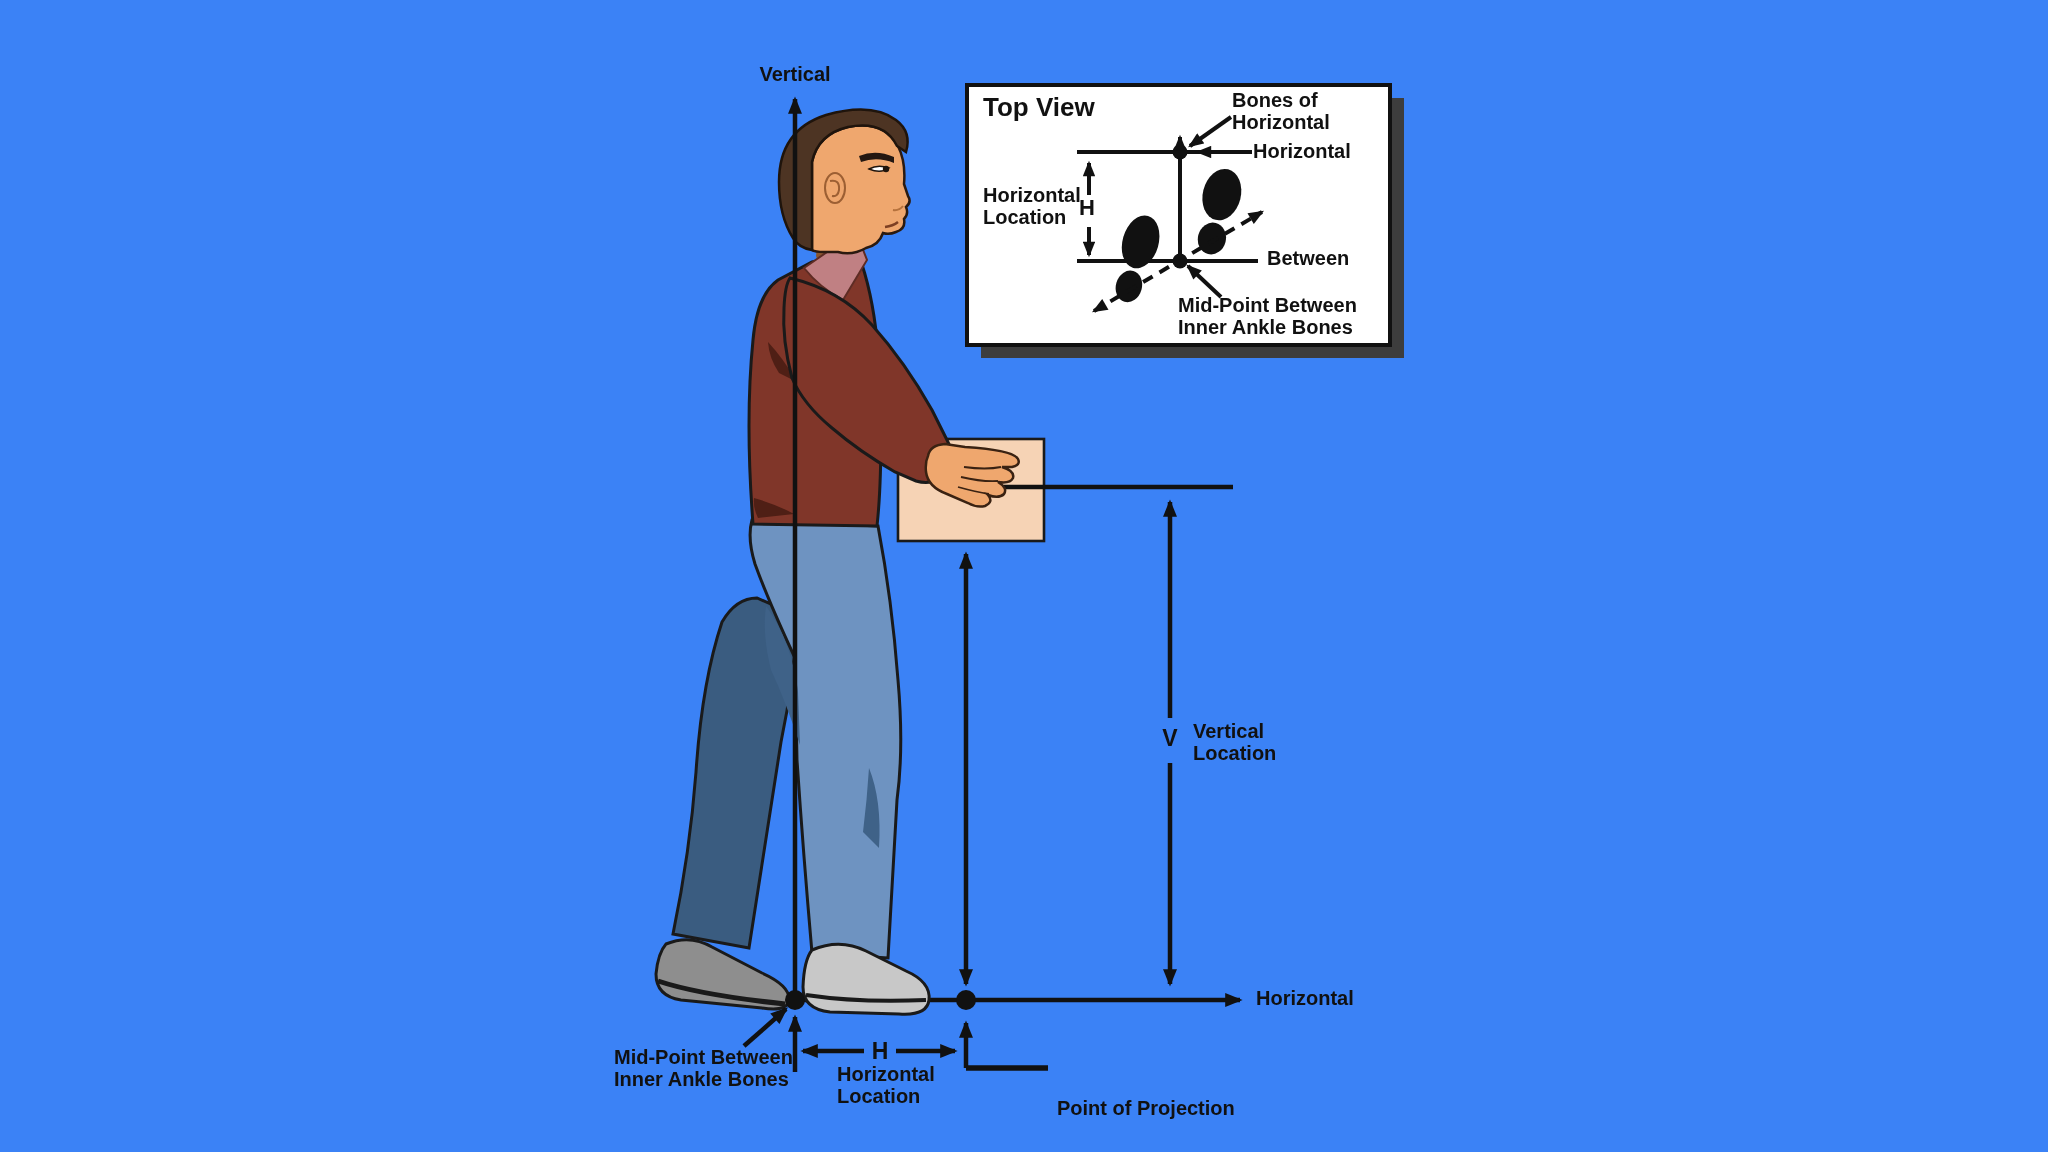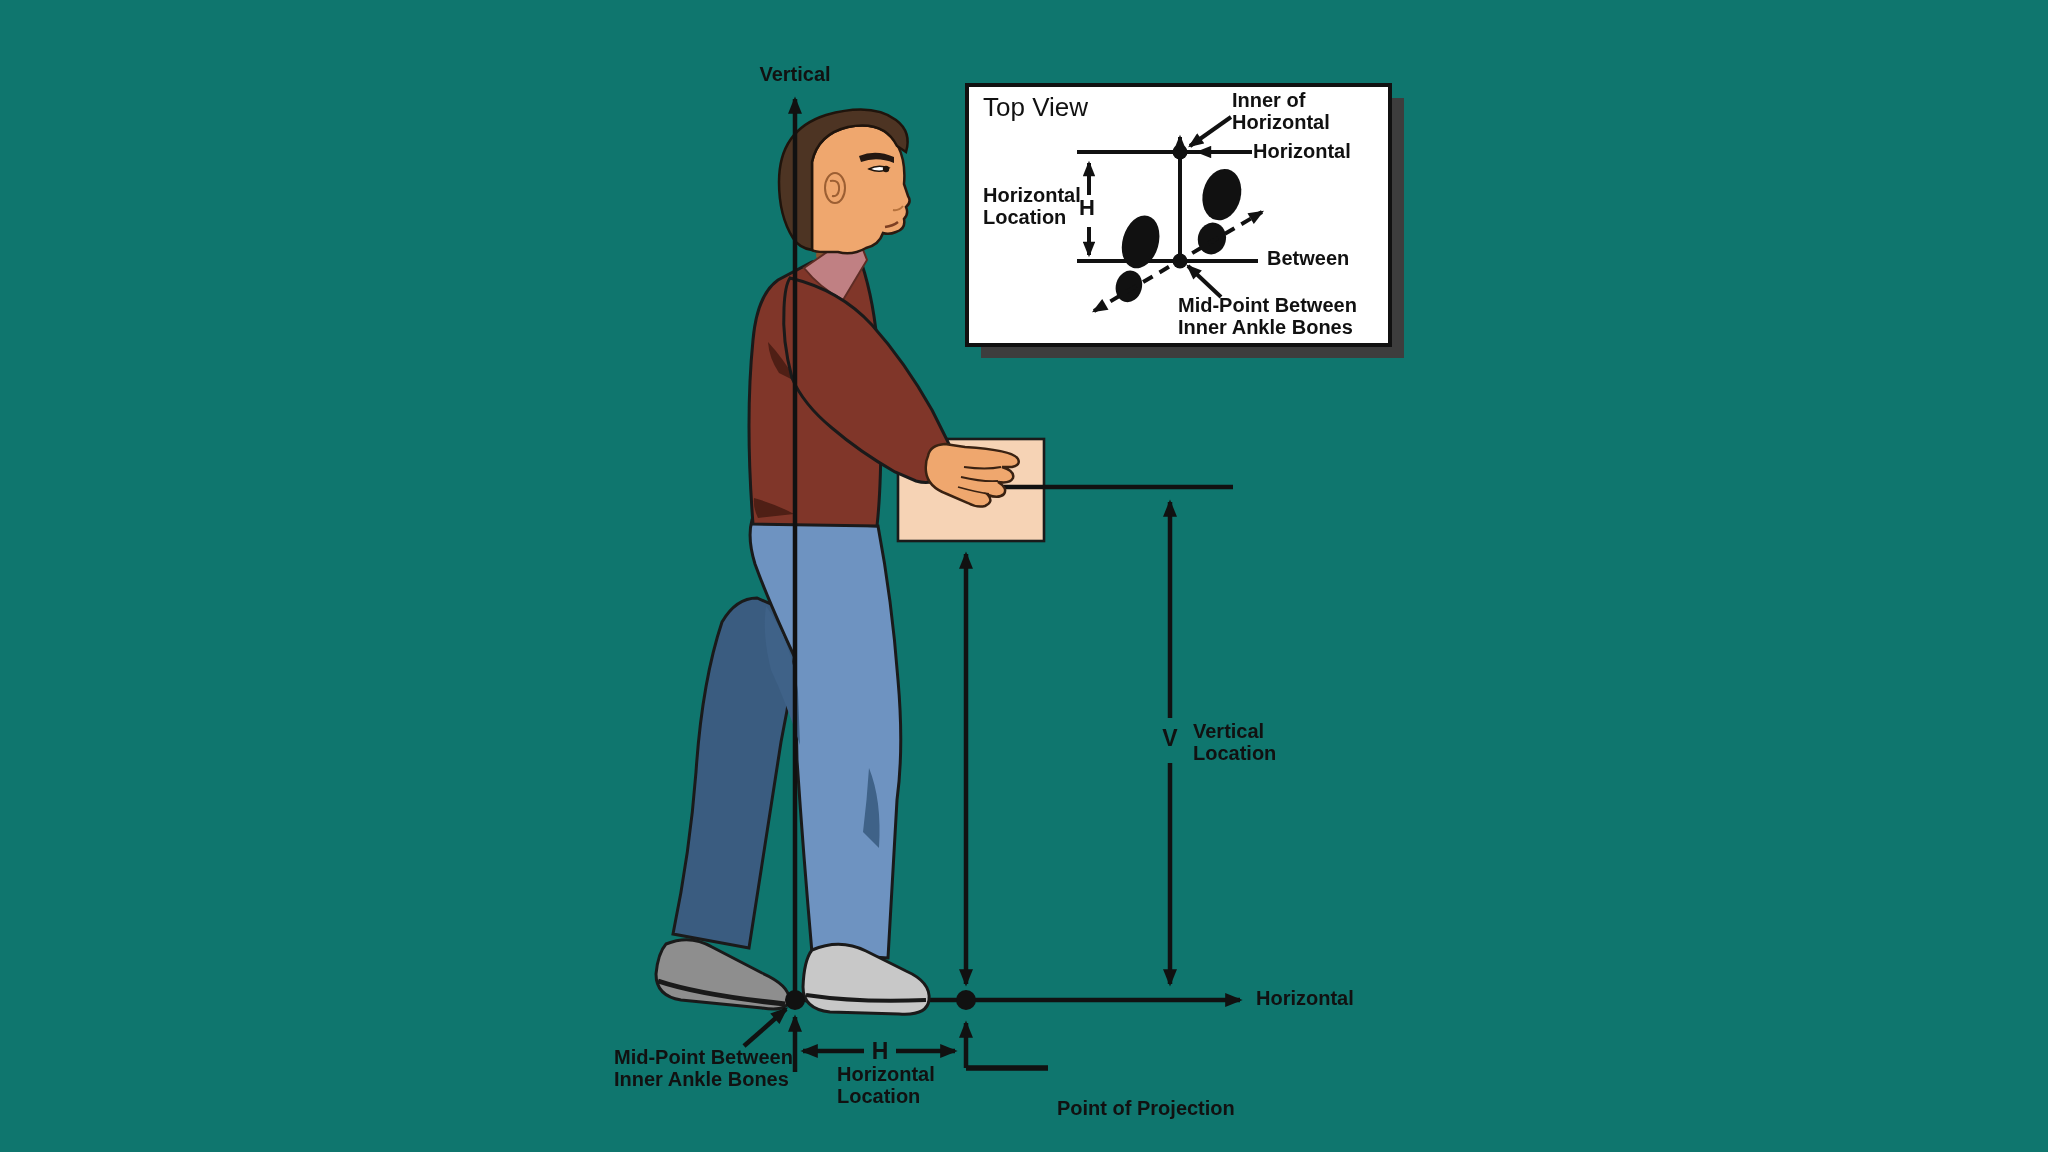--- a/index.html
+++ b/index.html
@@ -1,34 +1,34 @@
 <!DOCTYPE html>
 <html style="--line: #111111; --inset_shadow: #3d3d3d; --box_fill: #f6d3b5; --skin: #efa76e; --skin_shadow: #8a5631; --hair: #4d3423; --sweater: #803629; --sweater_shade: #4f1f15; --collar: #c08083; --jeans_near: #6e93c1; --jeans_far: #3a5c80; --jeans_shade: #3f6288; --shoe_near: #c8c8c8; --shoe_far: #8e8e8e;"><head>
 <meta charset="utf-8">
 <style>
   html,body{margin:0;padding:0;background:#ffffff;}
   #stage{
     position:relative;
     width:2048px;height:1152px;
-    background:#0f766e;
+    background:#3b82f6;
     font-family:"Liberation Sans","DejaVu Sans",sans-serif;
     overflow:hidden;
   }
   #diagram-svg{position:absolute;left:0;top:0;}
   .lbl{
     position:absolute;
     color:#111111;
     font-size:20px;
     font-weight:700;
     line-height:21.5px;
     white-space:nowrap;
   }
   .lbl.center{text-align:center;}
   .sym{font-size:23px;font-weight:700;line-height:24px;}
-  .inset-title{font-size:26px;font-weight:400;line-height:28px;}
+  .inset-title{font-size:26px;font-weight:700;line-height:28px;}
   
   .ln{stroke:var(--line);fill:none;}
 </style>
 </head>
 <body>
 
 <div id="stage">
 
 <svg id="diagram-svg" width="2048" height="1152" viewBox="0 0 2048 1152">
   <defs>
@@ -150,21 +150,21 @@
 <div class="lbl" style="left:614px;top:1047px;">
   <div>Mid-Point Between</div>
   <div>Inner Ankle Bones</div>
 </div>
 
 <div class="lbl" style="left:1057px;top:1098px;">Point of Projection</div>
 
 <div class="lbl inset-title" style="left:983px;top:93px;">Top View</div>
 
 <div class="lbl" style="left:1232px;top:90px;">
-  <div>Inner of</div>
+  <div>Bones of</div>
   <div>Horizontal</div>
 </div>
 
 <div class="lbl" style="left:1253px;top:141px;">Horizontal</div>
 
 <div class="lbl" style="left:983px;top:185px;">
   <div>Horizontal</div>
   <div>Location</div>
 </div>
 

